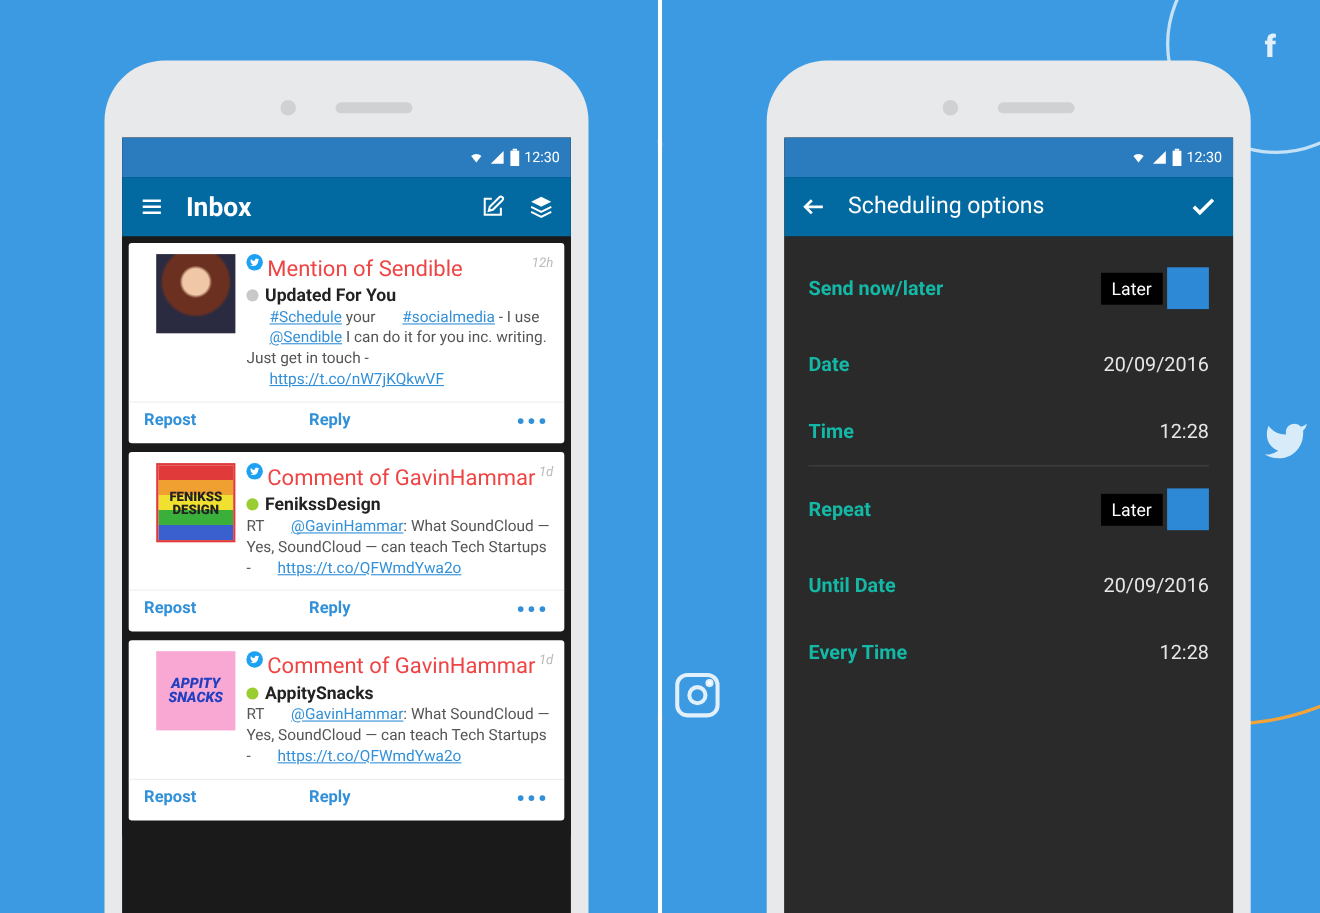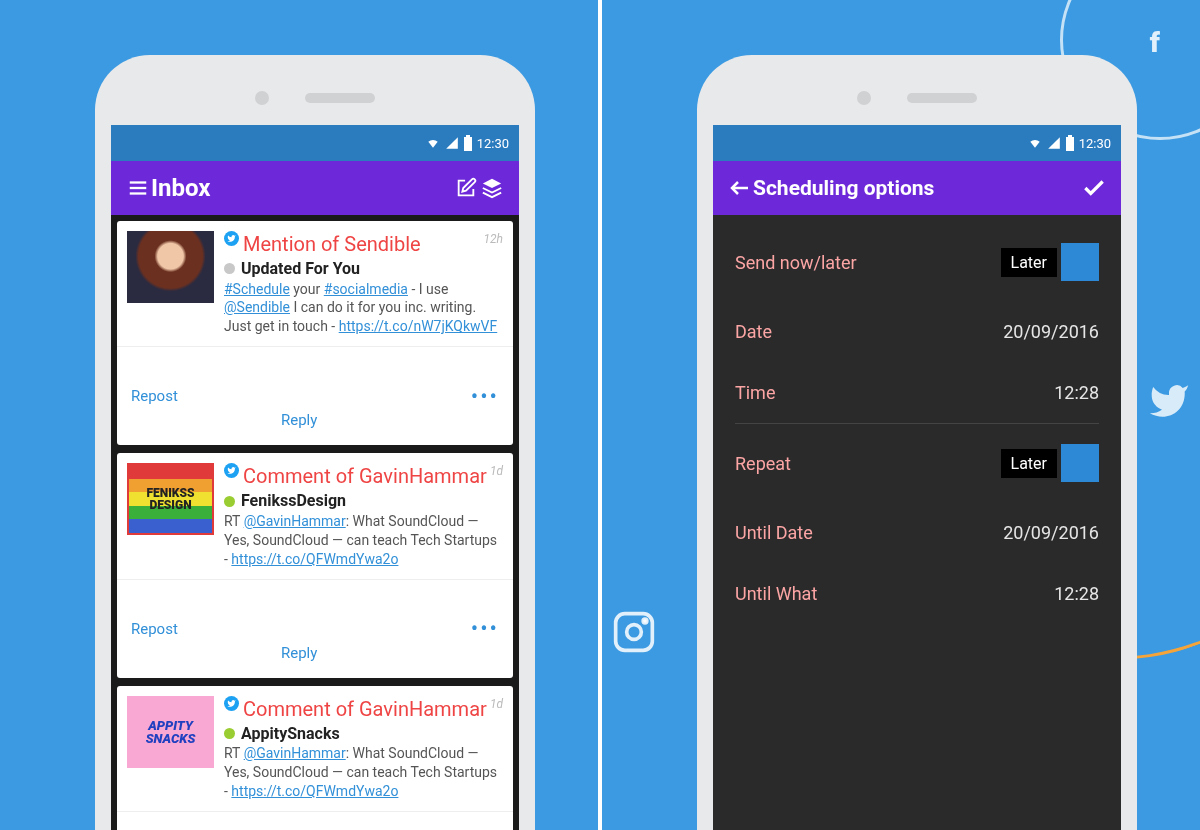--- a/index.html
+++ b/index.html
@@ -71,26 +71,26 @@
     display: flex;
     align-items: center;
     justify-content: flex-end;
     padding: 18px 10px;
     gap: 4px;
     color: #fff;
     font-size: 13px;
   }
   .appbar {
     height: 54px;
-    background: #6d28d9;
+    background: #0369a1;
     display: flex;
     align-items: center;
     padding: 0 14px;
     color: #fff;
-    gap: 0;
+    gap: 18px;
   }
   .appbar .title {
     font-size: 24px;
     font-weight: 700;
     flex: 1;
   }
   .icon-btn {
     width: 26px;
     height: 26px;
     display: flex;
@@ -107,31 +107,32 @@
     border-radius: 3px;
     margin-bottom: 8px;
     overflow: hidden;
   }
   .card-body {
     display: flex;
     padding: 10px;
     gap: 10px;
   }
   .avatar {
-    width: 87px;
+    width: 72px;
     height: 72px;
     background: #ccc;
     flex-shrink: 0;
     display: flex;
     align-items: center;
     justify-content: center;
     font-size: 10px;
     text-align: center;
     color: #333;
     overflow: hidden;
+    margin-left: 15px;
   }
   .avatar.rainbow {
     background: linear-gradient(to bottom, #e03a3a 0%, #e03a3a 20%, #f0a030 20%, #f0a030 40%, #f0e030 40%, #f0e030 60%, #3ab03a 60%, #3ab03a 80%, #3a60d0 80%);
     color: #222;
     font-weight: 900;
     font-size: 12px;
     line-height: 1;
     border: 2px solid #e03a3a;
   }
   .avatar.portrait {
@@ -147,51 +148,52 @@
   }
   .card-main { flex: 1; font-size: 14px; line-height: 1.35; }
   .meta-line { color: #ef4444; font-size: 20px; display: flex; align-items: flex-start; gap: 4px; }
   .tw-icon {
     width: 15px; height: 15px; background: #1da1f2; border-radius: 50%;
     display: inline-flex; align-items: center; justify-content: center;
   }
   .status-dot { width: 11px; height: 11px; border-radius: 50%; display: inline-block; }
   .title-line { font-weight: 700; color: #222; font-size: 16px; display: flex; align-items: center; gap: 6px; }
   .body-text { color: #555; font-size: 14px; }
-  .body-text .lk { color: #3290d8; text-decoration: underline; }
+  .body-text .lk { color: #3290d8; text-decoration: underline; margin-left: 21px; }
   .timechip { color: #bbb; font-style: italic; font-size: 12px; float: right; }
   .card-actions {
     border-top: 1px solid #eee;
     display: flex;
-    padding: 16px 14px;
-    align-items: center;
+    padding: 6px 14px;
+    align-items: flex-start;
+    font-weight: bold;
   }
   .act {
     color: #3290d8;
     font-size: 15px;
     cursor: pointer;
     width: 130px;
   }
-  .act.reply { width: auto; flex:1; text-align:left; padding-left: 20px; margin-top: 48px;}
+  .act.reply { width: auto; flex:1; text-align:left; padding-left: 20px;}
   .dots { color: #3290d8; font-size: 22px; letter-spacing: 2px; cursor: pointer; }
 
   .content-sched {
     background: #2a2a2a;
     color: #e6e6e6;
     height: calc(100% - 82px);
     padding: 8px 0;
   }
   .sched-row {
     display: flex;
     align-items: center;
     justify-content: space-between;
     padding: 20px 22px;
     font-size: 18px;
   }
-  .sched-row .label { color: #fca5a5; }
+  .sched-row .label { color: #14b8a6; font-weight: bold; }
   .sched-row .value { color: #e6e6e6; }
   .sched-divider { height: 1px; background: #444; margin: 0 22px; }
   .toggle {
     display: flex;
     align-items: center;
   }
   .toggle-label {
     background: #000;
     color: #fff;
     padding: 5px 10px;
@@ -418,21 +420,21 @@
           </svg>
         <span>12:30</span>
       </div>
       <div class="appbar">
         <div class="icon-btn">
           <svg width="24" height="24" viewBox="0 0 24 24" fill="none" stroke="#fff" stroke-width="2.5">
               <line x1="20" y1="12" x2="4" y2="12"></line>
               <polyline points="10 18 4 12 10 6"></polyline>
             </svg>
         </div>
-        <div class="title" style="font-size:21px; font-weight:700;">Scheduling options</div>
+        <div class="title" style="font-size:21px; font-weight:400;">Scheduling options</div>
         <div class="icon-btn">
           <svg width="26" height="26" viewBox="0 0 24 24" fill="none" stroke="#fff" stroke-width="3">
               <polyline points="20 6 9 17 4 12"></polyline>
             </svg>
         </div>
       </div>
       <div class="content-sched">
         <div class="sched-row">
           <span class="label">Send now/later</span>
           <div class="toggle">
@@ -454,19 +456,19 @@
           <div class="toggle">
             <span class="toggle-label">Later</span>
             <span class="toggle-sq"></span>
           </div>
         </div>
         <div class="sched-row">
           <span class="label">Until Date</span>
           <span class="value">20/09/2016</span>
         </div>
         <div class="sched-row">
-          <span class="label">Until What</span>
+          <span class="label">Every Time</span>
           <span class="value">12:28</span>
         </div>
       </div>
     </div>
   </div>
 </div>
 
 </body></html>

